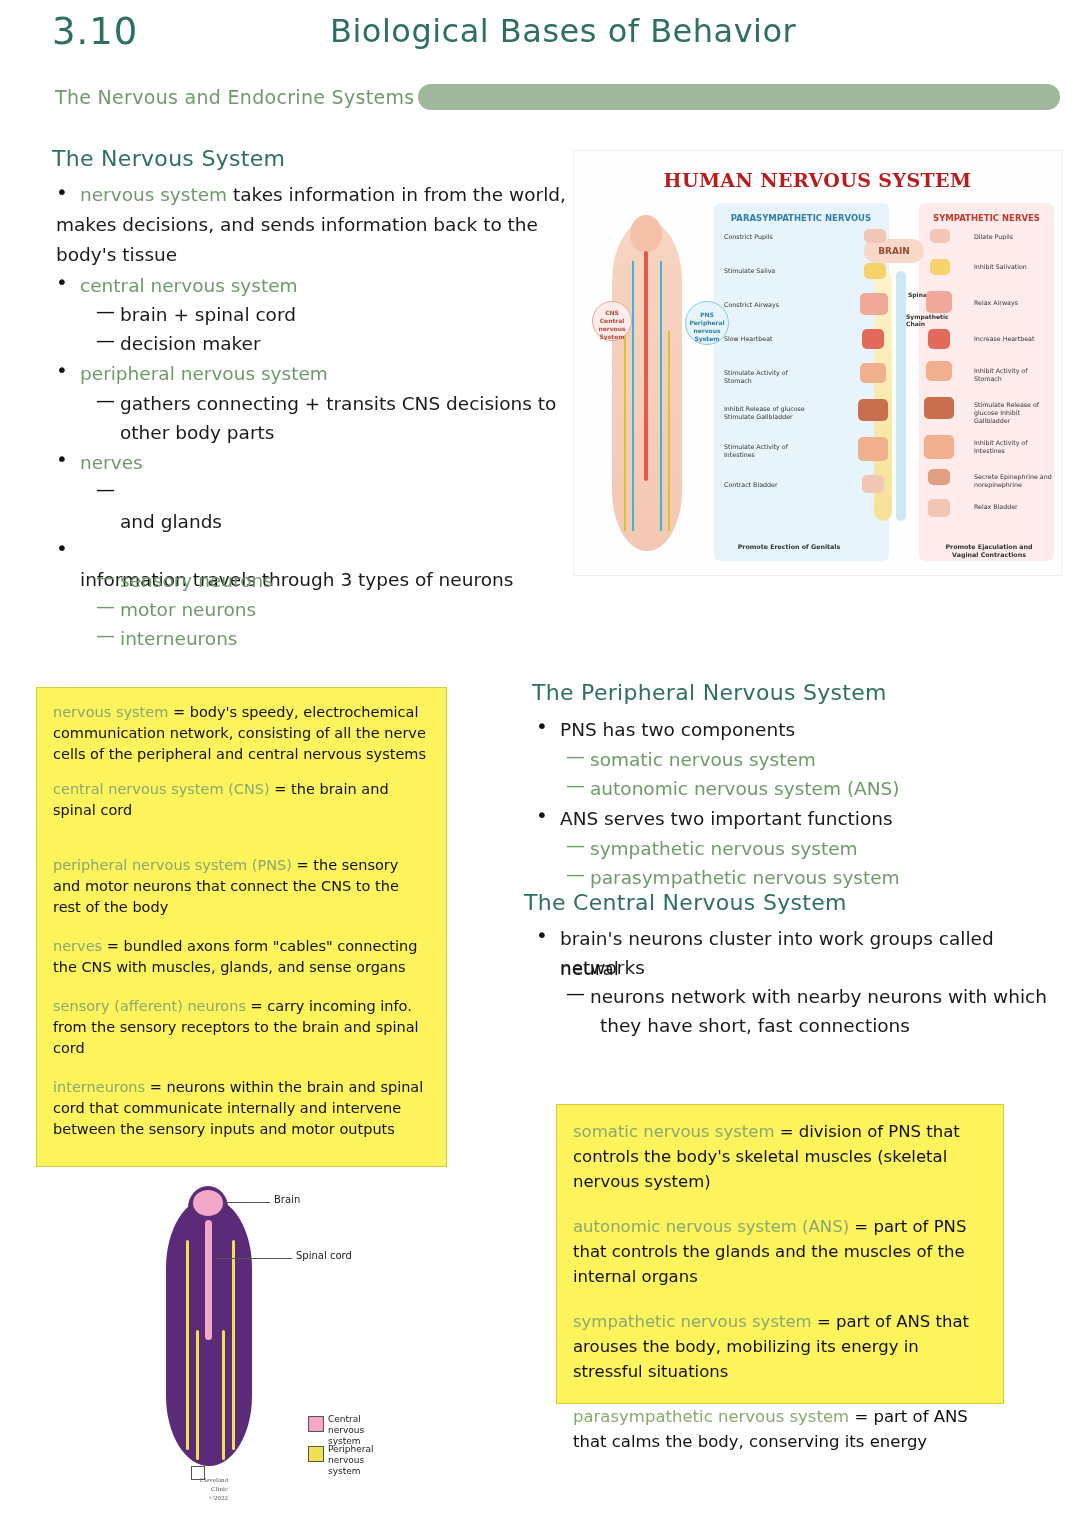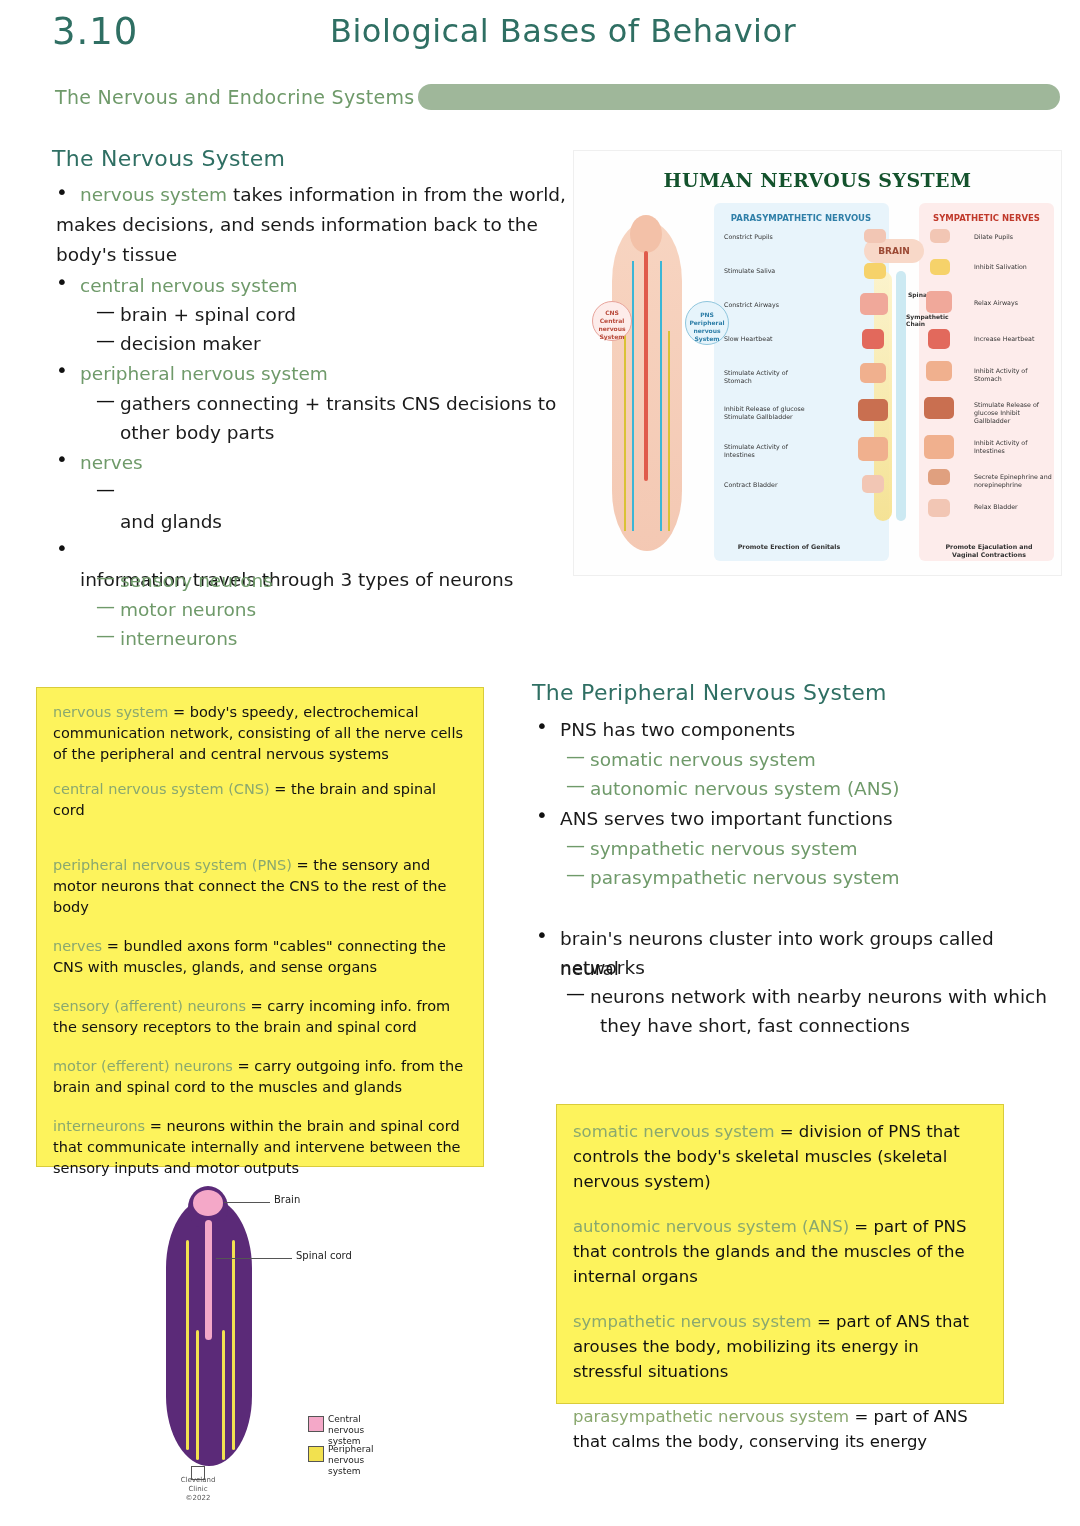--- a/index.html
+++ b/index.html
@@ -50,21 +50,21 @@
   .yb-pad{padding:14px 16px;box-sizing:border-box;}
   .y2 .line{font-size:16.5px;line-height:25px;}
 
   
   .nsimg{
     position:absolute;left:573px;top:150px;width:487px;height:424px;
     background:#fefefe;border:1px solid #efefef;overflow:hidden;
   }
   .ns-title{
     position:absolute;top:18px;left:0;width:100%;text-align:center;
-    font-size:19px;font-weight:bold;color:#14532d;letter-spacing:.4px;
+    font-size:19px;font-weight:bold;color:#b91c1c;letter-spacing:.4px;
     font-family:"DejaVu Serif", serif;
   }
   .ns-panel-l{
     position:absolute;left:140px;top:52px;width:175px;height:358px;
     background:#e8f4fb;border-radius:6px;
   }
   .ns-panel-r{
     position:absolute;left:345px;top:52px;width:135px;height:358px;
     background:#fdeceb;border-radius:6px;
   }
@@ -136,21 +136,21 @@
     background:#f4a8c8;
   }
   .cc-spine{
     position:absolute;left:169px;top:40px;width:7px;height:120px;background:#f4a8c8;border-radius:4px;
   }
   .cc-nerve{position:absolute;width:3px;background:#f2e14f;border-radius:2px;}
   .cc-leader{position:absolute;height:1px;background:#555;}
   .cc-lbl{position:absolute;font-size:10px;color:#222;}
   .cc-sw{position:absolute;width:14px;height:14px;border:1px solid #555;}
   .cc-logo{
-    position:absolute;left:132px;top:296px;font-size:7px;color:#555;text-align:center;width:60px;line-height:9px;
+    position:absolute;left:132px;top:296px;font-size:7px;color:#555;text-align:right;width:60px;line-height:9px;font-family:Liberation Serif, serif;
   }
   .cc-logo-box{
     position:absolute;left:155px;top:286px;width:12px;height:12px;border:1.2px solid #555;
   }
 </style>
 </head>
 <body>
 
 <div class="page">
 
@@ -253,58 +253,56 @@
     <div class="ns-organ" style="left:350px;top:246px;width:30px;height:22px;background:#c96f50;"></div>
     <div class="ns-row" style="left:400px;top:288px;width:75px;">Inhibit Activity of Intestines</div>
     <div class="ns-organ" style="left:350px;top:284px;width:30px;height:24px;background:#f0b08e;"></div>
     <div class="ns-row" style="left:400px;top:322px;width:78px;">Secrete Epinephrine and norepinephrine</div>
     <div class="ns-organ" style="left:354px;top:318px;width:22px;height:16px;background:#e0a07f;"></div>
     <div class="ns-row" style="left:400px;top:352px;width:75px;">Relax Bladder</div>
     <div class="ns-organ" style="left:354px;top:348px;width:22px;height:18px;background:#f2c6b4;"></div>
     <div class="ns-row" style="left:360px;top:392px;width:110px;text-align:center;font-weight:bold;">Promote Ejaculation and Vaginal Contractions</div>
   </div>
 
-  <div class="ybox yb-pad" style="left:36px;top:687px;width:448px;height:480px;">
+  <div class="ybox yb-pad" style="left:36px;top:687px;width:411px;height:480px;">
     <div class="line" style="margin-bottom:14px;">
       <span class="term">nervous system</span><span> = body's speedy, electrochemical  communication network, consisting of all the nerve cells of the peripheral and central nervous systems</span>
     </div>
     <div class="line" style="margin-bottom:34px;">
       <span class="term">central nervous system (CNS)</span><span> = the brain and spinal cord</span>
     </div>
     <div class="line" style="margin-bottom:18px;">
       <span class="term">peripheral nervous system (PNS)</span><span> = the sensory and motor neurons that connect the CNS to the rest of the body</span>
     </div>
     <div class="line" style="margin-bottom:18px;">
       <span class="term">nerves</span><span> = bundled axons form "cables" connecting the CNS with muscles, glands, and sense organs</span>
     </div>
     <div class="line" style="margin-bottom:18px;">
       <span class="term">sensory (afferent) neurons</span><span> = carry incoming info. from the sensory receptors to the brain and spinal cord</span>
-    </div>
-    <div class="line" style="margin-bottom:18px;">
-      <span class="term">motor (efferent) neurons</span><span> = carry outgoing info. from the brain and spinal cord to the muscles and glands</span>
     </div>
     <div class="line">
       <span class="term">interneurons</span><span> = neurons within the brain and spinal cord that communicate internally and intervene between the sensory inputs and motor outputs</span>
     </div>
   </div>
 
   <div class="sec-title" style="left:532px;top:680px;">The Peripheral Nervous System</div>
   <div class="bullet" style="left:536px;top:714px;">•</div>
   <div class="txt" style="left:560px;top:715px;">PNS has two components</div>
   <div class="dash" style="left:566px;top:745px;color:#6f9a6a;">—</div>
   <div class="txt green" style="left:590px;top:745px;">somatic nervous  system</div>
   <div class="dash" style="left:566px;top:774px;color:#6f9a6a;">—</div>
   <div class="txt green" style="left:590px;top:774px;">autonomic nervous  system  (ANS)</div>
   <div class="bullet" style="left:536px;top:803px;">•</div>
   <div class="txt" style="left:560px;top:804px;">ANS serves two important functions</div>
   <div class="dash" style="left:566px;top:834px;color:#6f9a6a;">—</div>
   <div class="txt green" style="left:590px;top:834px;">sympathetic  nervous  system</div>
   <div class="dash" style="left:566px;top:863px;color:#6f9a6a;">—</div>
   <div class="txt green" style="left:590px;top:863px;">parasympathetic nervous  system</div>
 
+  <div class="sec-title" style="left:524px;top:890px;">The Central Nervous System</div>
   <div class="bullet" style="left:536px;top:923px;">•</div>
   <div class="txt" style="left:560px;top:924px;width:480px;">brain's neurons cluster into work groups called neural</div>
   <div class="txt" style="left:560px;top:953px;">networks</div>
   <div class="dash" style="left:566px;top:982px;">—</div>
   <div class="txt" style="left:590px;top:982px;width:460px;">neurons network with nearby neurons  with which</div>
   <div class="txt" style="left:600px;top:1011px;">they have short, fast connections</div>
 
   <div class="ybox yb-pad y2" style="left:556px;top:1104px;width:448px;height:300px;">
     <div class="line" style="margin-bottom:20px;">
       <span class="term">somatic nervous system</span><span> = division of PNS that controls the body's skeletal muscles (skeletal nervous system)</span>

